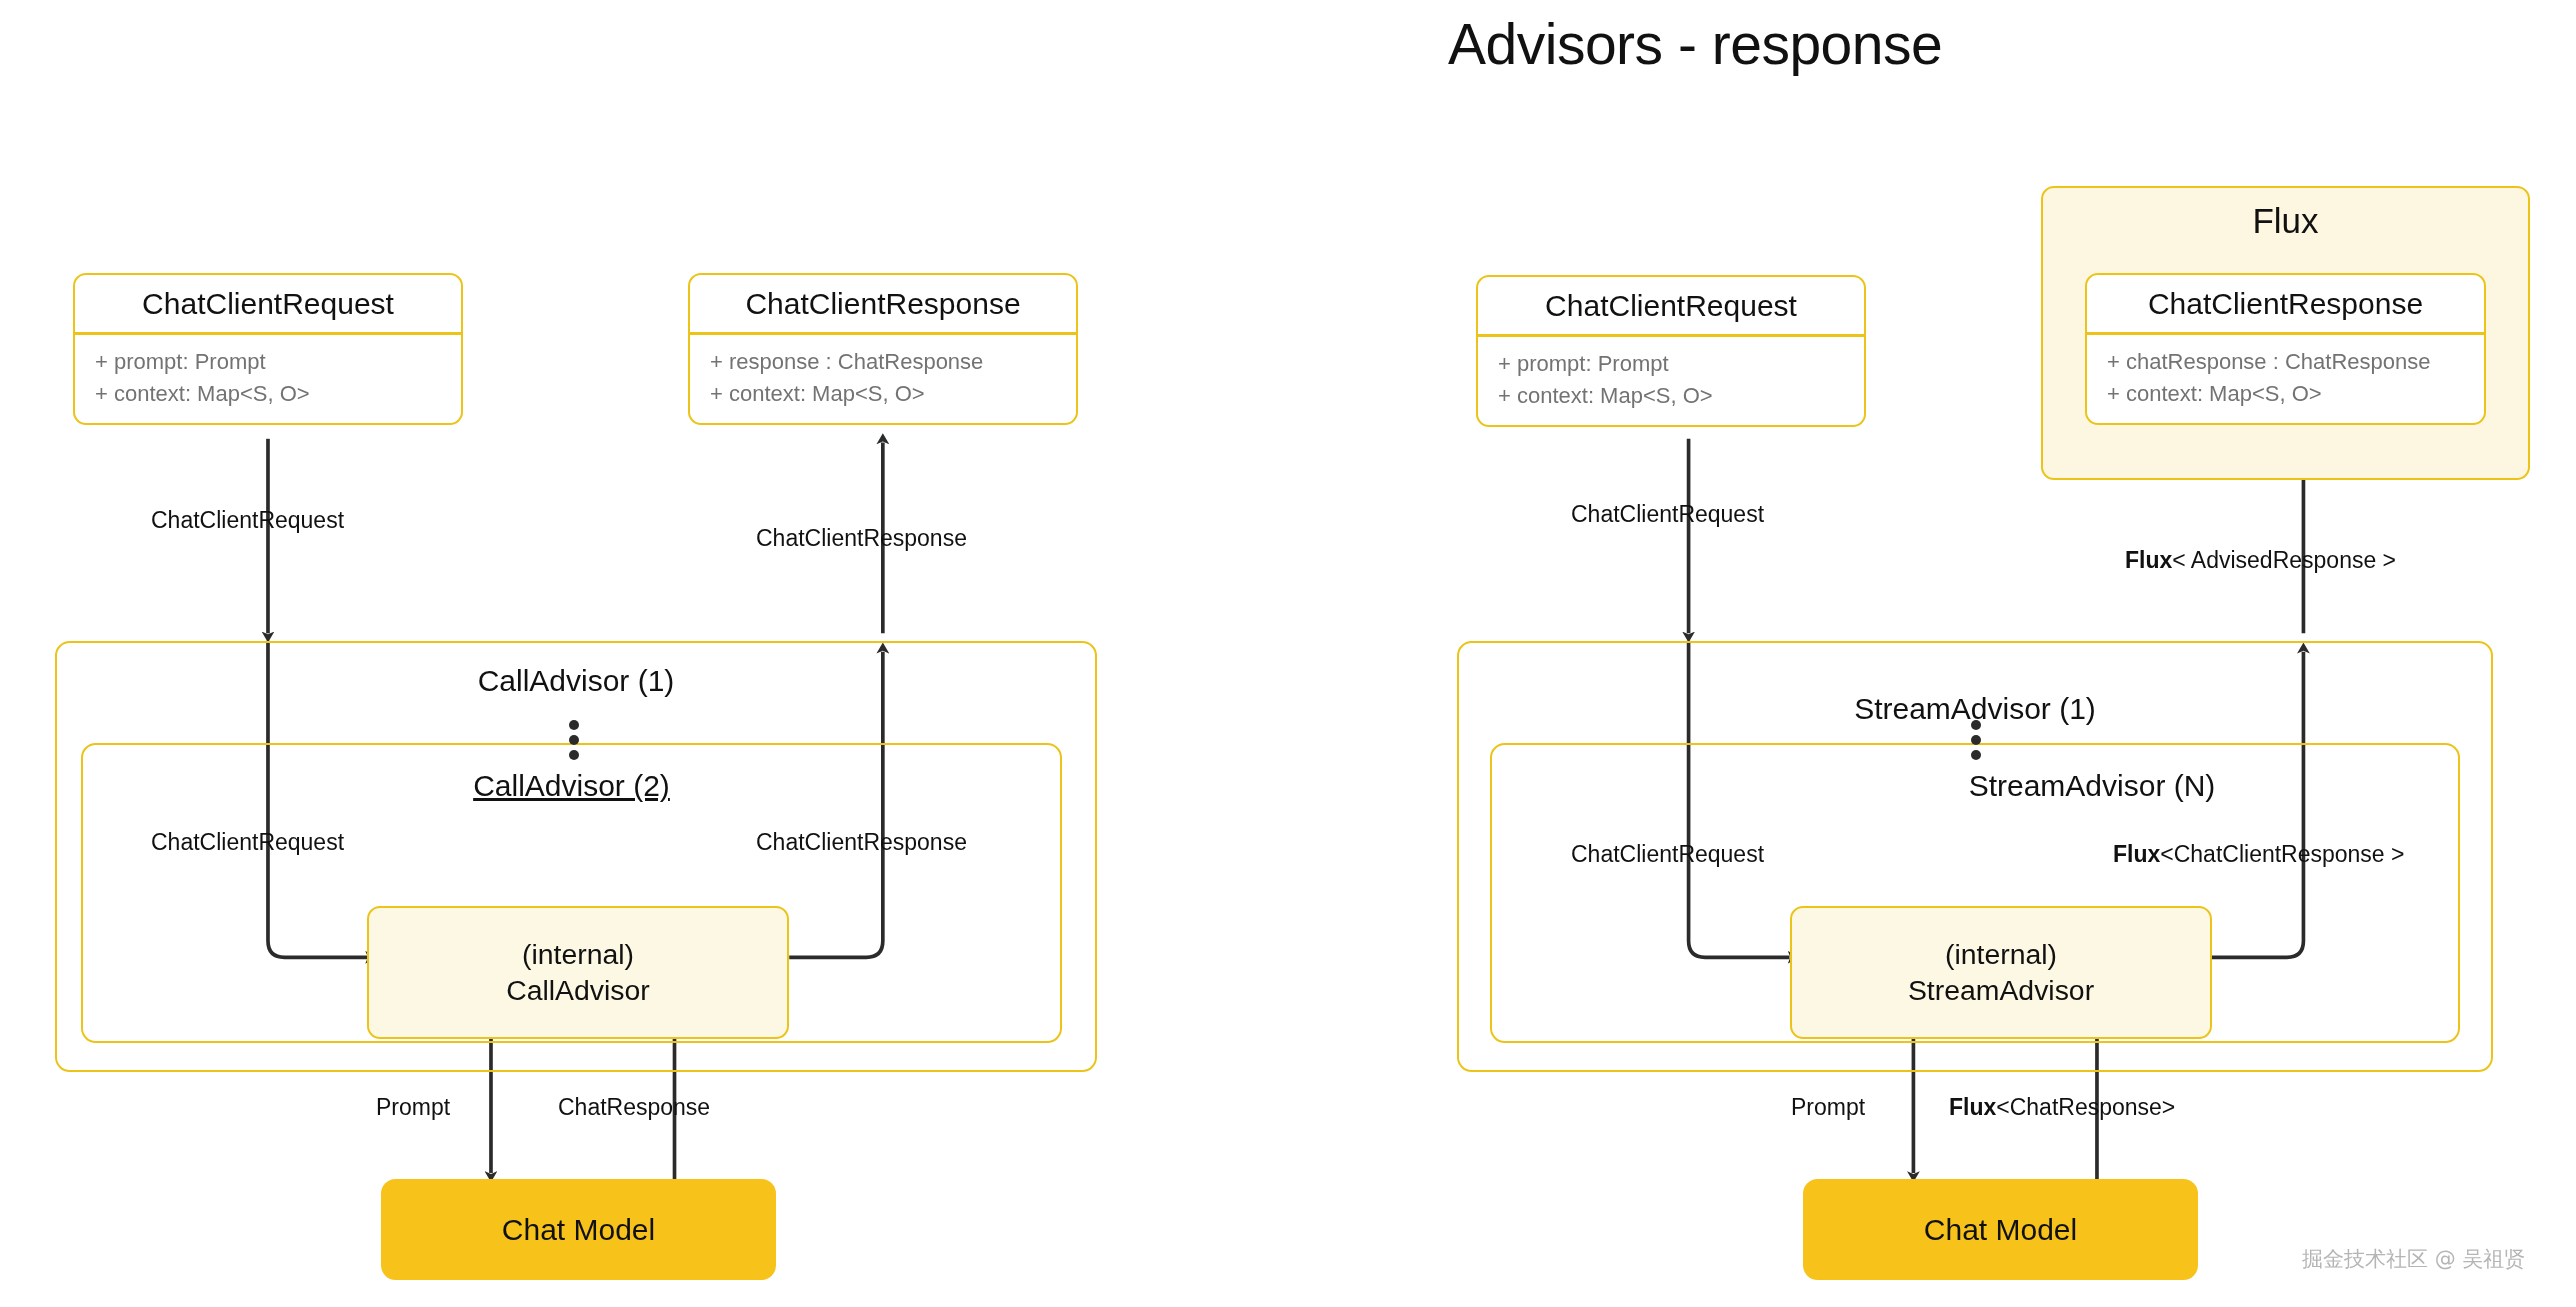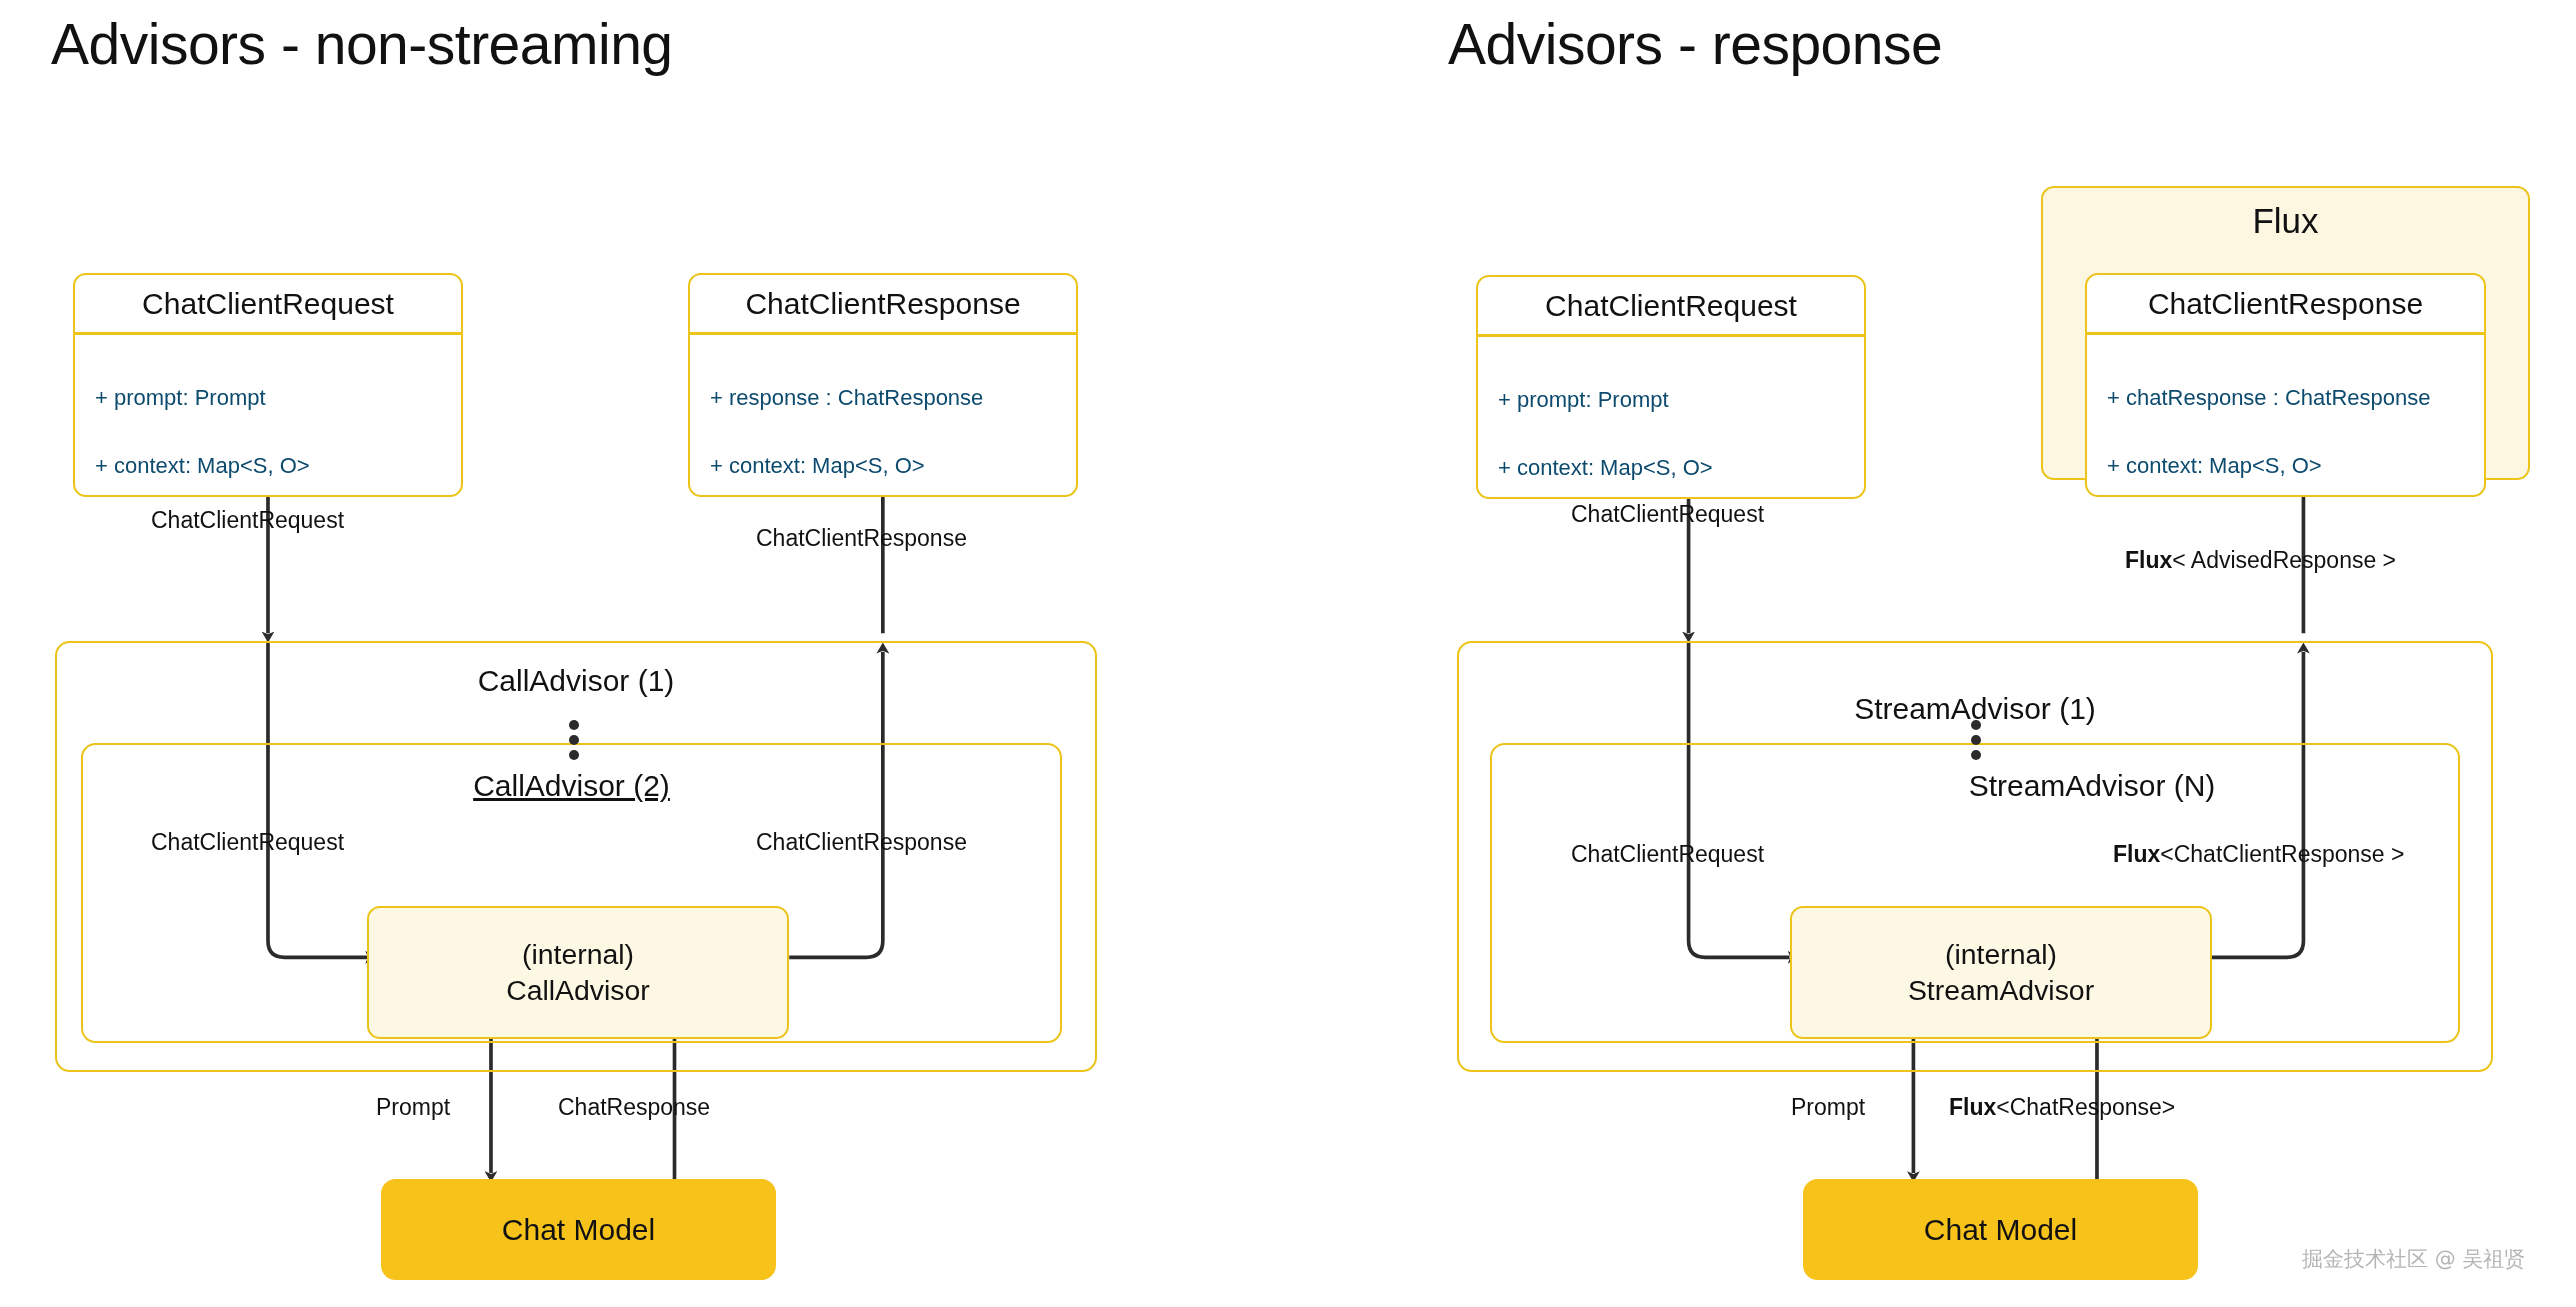--- a/index.html
+++ b/index.html
@@ -20,21 +20,21 @@
   .card{
     position:absolute;border:2.8px solid #ecc419;border-radius:13px;
     background:#ffffff;box-sizing:border-box;overflow:hidden;
   }
   .card .card-title{
     text-align:center;font-size:30px;color:#111;
     padding:12px 9.2px 12px 9.2px;line-height:1.1;
   }
   .card .card-sep{height:2.8px;background:#ecc419;}
   .card .card-body{padding:11px 20px 13px 20px;}
-  .card .card-attr{font-size:22px;line-height:1.45;color:#0c4a6e;white-space:nowrap;margin-top:36px;}
+  .card .card-attr{font-size:22px;line-height:1.45;color:#737373;white-space:nowrap;}
 
   
   .flux-wrap{
     position:absolute;border:2.8px solid #ecc419;border-radius:13px;
     background:#fdf6e0;box-sizing:border-box;
   }
   .flux-label{
     text-align:center;font-size:35px;color:#111;padding-top:14.7px;line-height:1;
   }
 
@@ -107,21 +107,20 @@
 
       <path d="M1840,478 L1840,690" marker-end="url(#ah)"></path>
       <path d="M2510,690 L2510,510" marker-end="url(#ah)"></path>
       <path d="M1840,698 L1840,1025 Q1840,1043 1858,1043 L1950,1043" marker-end="url(#ah)"></path>
       <path d="M2410,1043 L2492,1043 Q2510,1043 2510,1025 L2510,710" marker-end="url(#ah)"></path>
       <path d="M2085,1115 L2085,1278" marker-end="url(#ah)"></path>
       <path d="M2285,1288 L2285,1123" marker-end="url(#ah)"></path>
     </g>
   </svg>
 
-  <div class="title" style="left:51px;top:11px;">Advisors - non-streaming</div>
 
   <div class="card" style="left:73px;top:273px;width:390px;">
     <div class="card-title">ChatClientRequest</div>
     <div class="card-sep"></div>
     <div class="card-body">
       <div class="card-attr">+ prompt: Prompt</div>
       <div class="card-attr">+ context: Map&lt;S, O&gt;</div>
     </div>
   </div>
 

